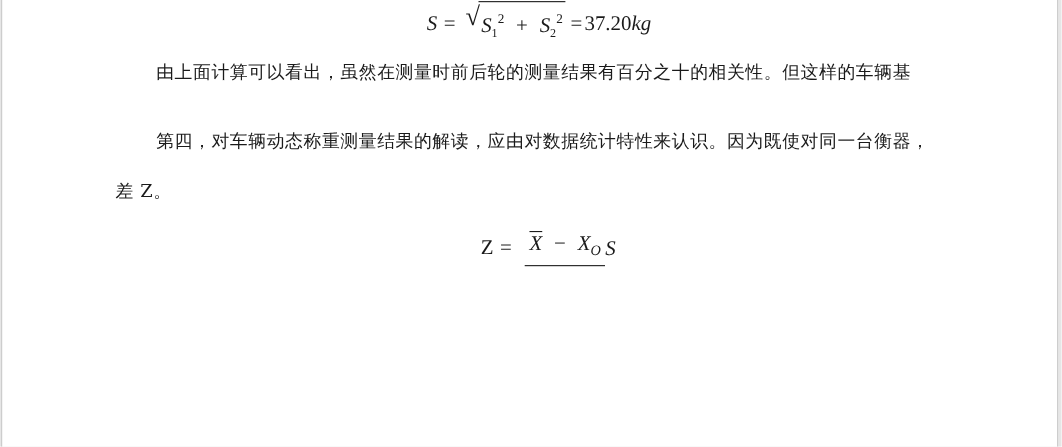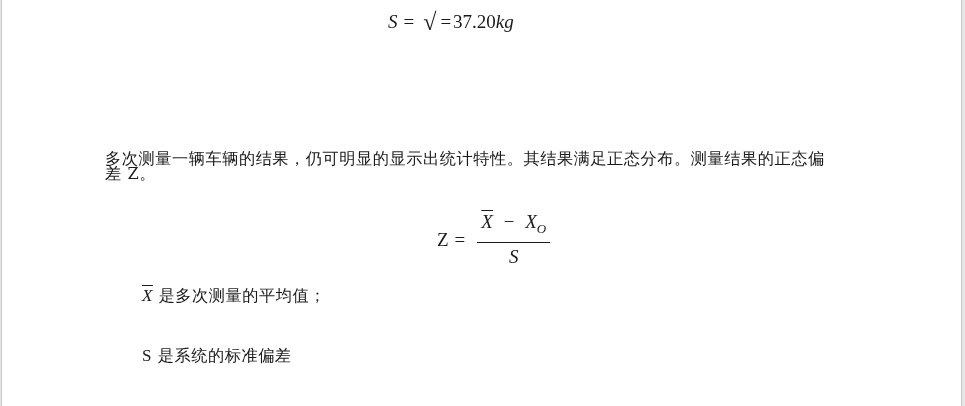--- a/index.html
+++ b/index.html
@@ -32,59 +32,59 @@
     .sqrt { display: inline-flex; align-items: stretch; margin: 0 3px; }
     .sqrt-sign { font-size: 24px; font-style: normal; line-height: 30px; margin-right: -1px; }
     .sqrt-body { border-top: 1.2px solid #1a1a1a; padding: 2px 2px 0 2px; line-height: 26px; }
     .sub { font-size: 11px; vertical-align: -5px; font-style: normal; }
     .sup { font-size: 12px; vertical-align: 8px; font-style: normal; }
     
     .f2 {
       position: absolute; left: 435px; top: 210px; font-size: 19px;
       display: flex; align-items: center;
     }
-    .frac { display: inline-flex; flex-direction: column; align-items: center; margin-left: 6px; }
+    .frac { display: inline-flex; flex-direction: row; align-items: center; margin-left: 6px; }
     .num { padding: 0 4px 1px 4px; border-bottom: 1.2px solid #1a1a1a; line-height: 24px; }
     .den { line-height: 24px; padding-top: 2px; }
     .bar { text-decoration: overline; }
     .op { font-style: normal; margin: 0 6px; }
   </style>
 </head>
 <body>
 
 <div class="page">
 
   <div class="f1 math">
     <span>S</span>
     <span class="op">=</span>
     <span class="sqrt">
       <span class="sqrt-sign">√</span>
+      <span class="sqrt-body">
+        <span>S</span><span class="sub">1</span><span class="sup">2</span>
+        <span class="op">+</span>
+        <span>S</span><span class="sub">2</span><span class="sup">2</span>
+      </span>
     </span>
     <span class="op" style="margin-left:2px;margin-right:2px">=</span>
     <span class="rm">37.20</span>
       <span>kg</span>
   </div>
 
+  <div class="line indent" style="top:56px">由上面计算可以看出，虽然在测量时前后轮的测量结果有百分之十的相关性。但这样的车辆基</div>
 
-  <div class="line" style="top:149px">多次测量一辆车辆的结果，仍可明显的显示出统计特性。其结果满足正态分布。测量结果的正态偏</div>
+  <div class="line indent" style="top:119px">第四，对车辆动态称重测量结果的解读，应由对数据统计特性来认识。因为既使对同一台衡器，</div>
   <div class="line" style="top:164px">差 Z。</div>
 
   <div class="f2 math">
     <span class="rm">Z</span>
     <span class="op">=</span>
     <span class="frac">
       <span class="num">
         <span class="bar">X</span>
         <span class="op rm">−</span>
         <span>X</span><span class="sub" style="font-style:italic;font-size:13px">O</span>
       </span>
       <span class="den">S</span>
     </span>
   </div>
 
-  <div class="line indent" style="top:286px">
-    <span class="math bar" style="font-size:17px">X</span><span> 是多次测量的平均值；</span>
-  </div>
-  <div class="line indent" style="top:346px">
-    <span class="rm" style="font-size:17px">S</span><span> 是系统的标准偏差</span>
-  </div>
 
 </div>
 
 </body></html>

